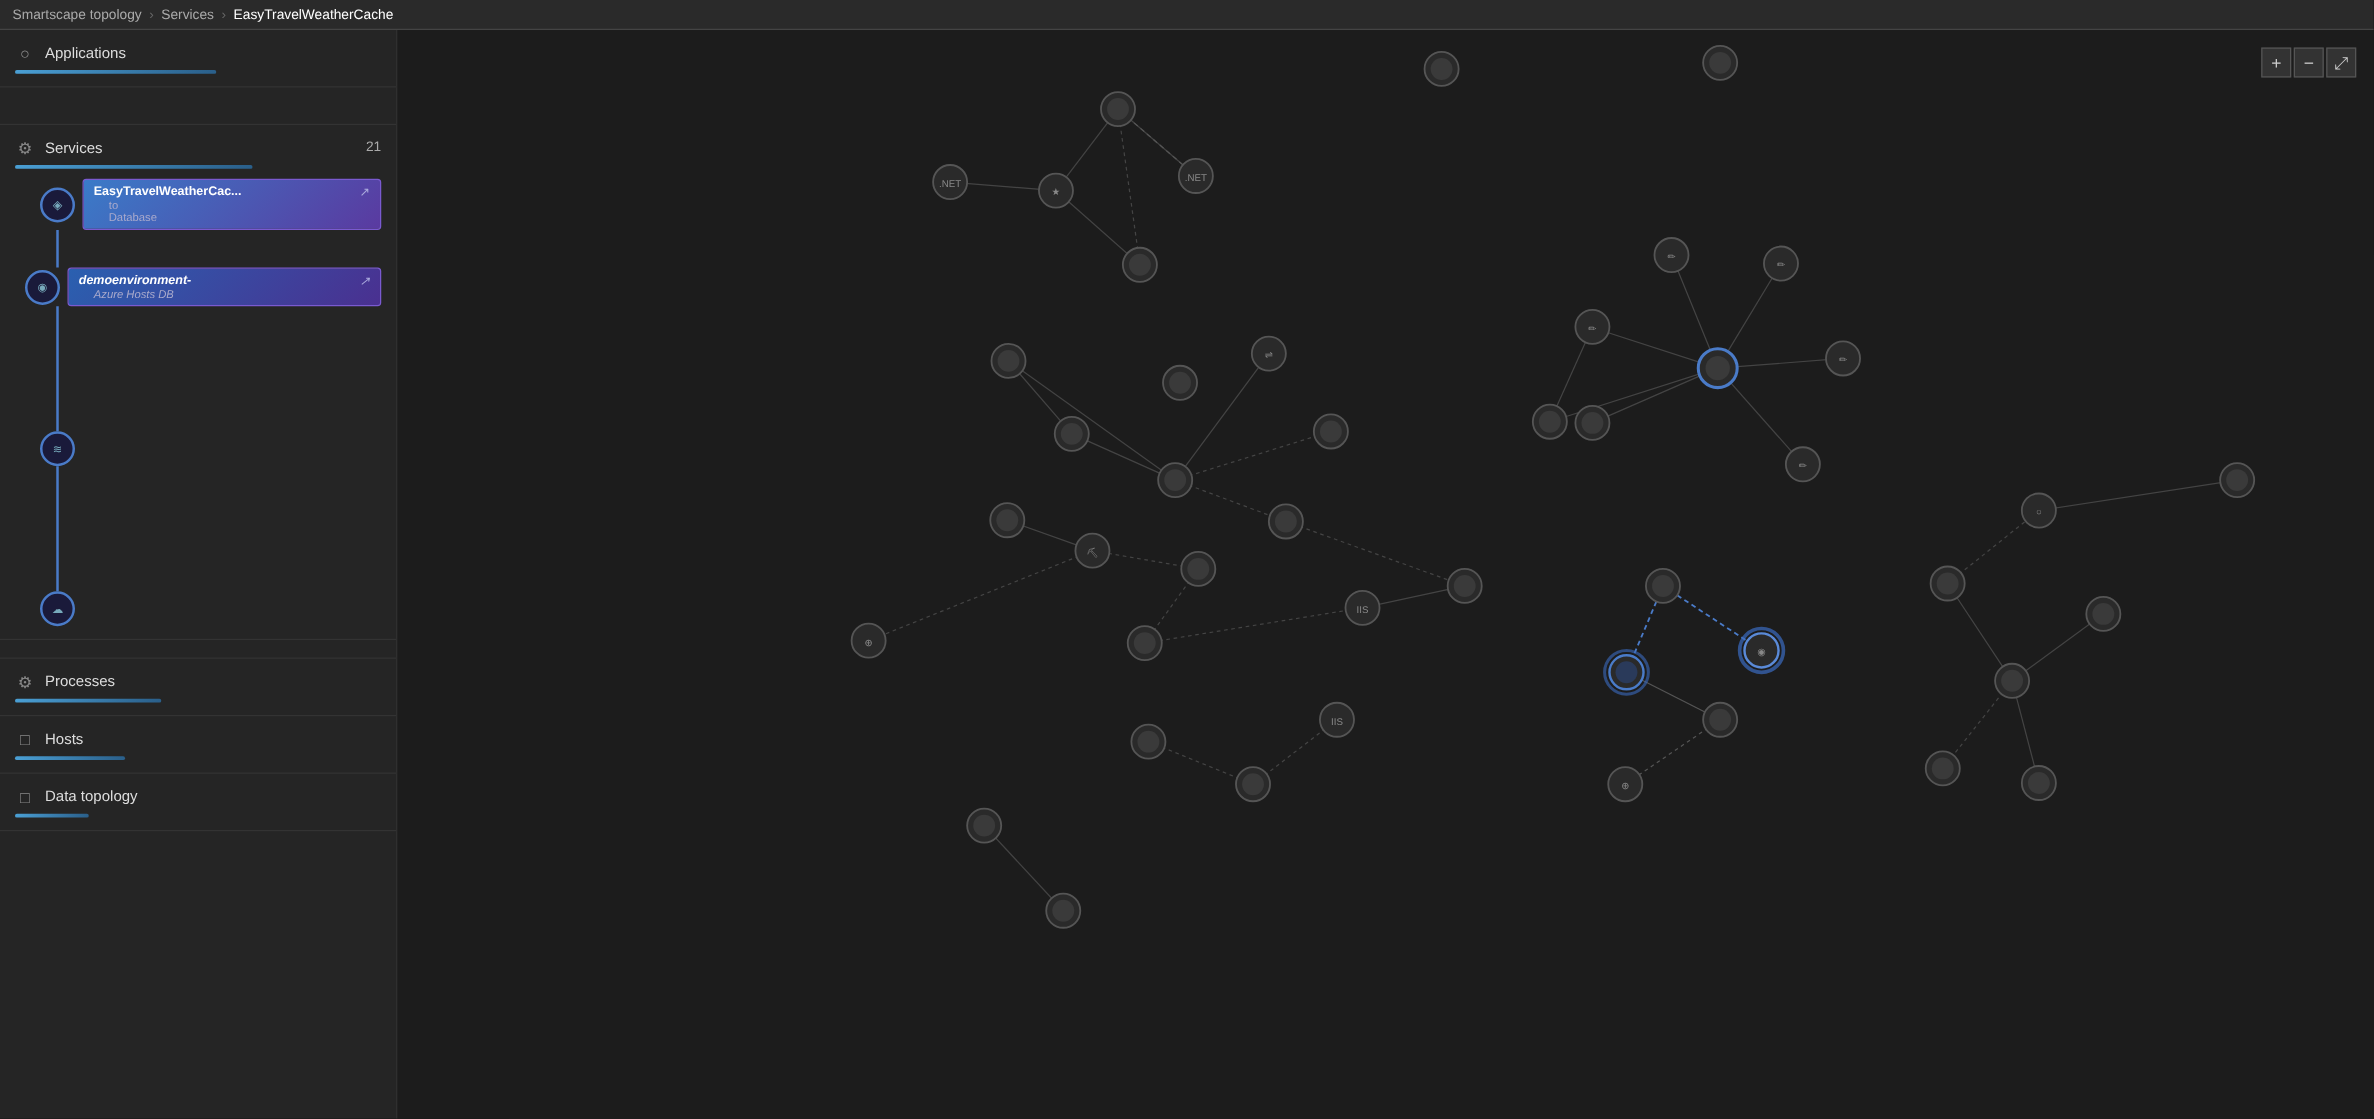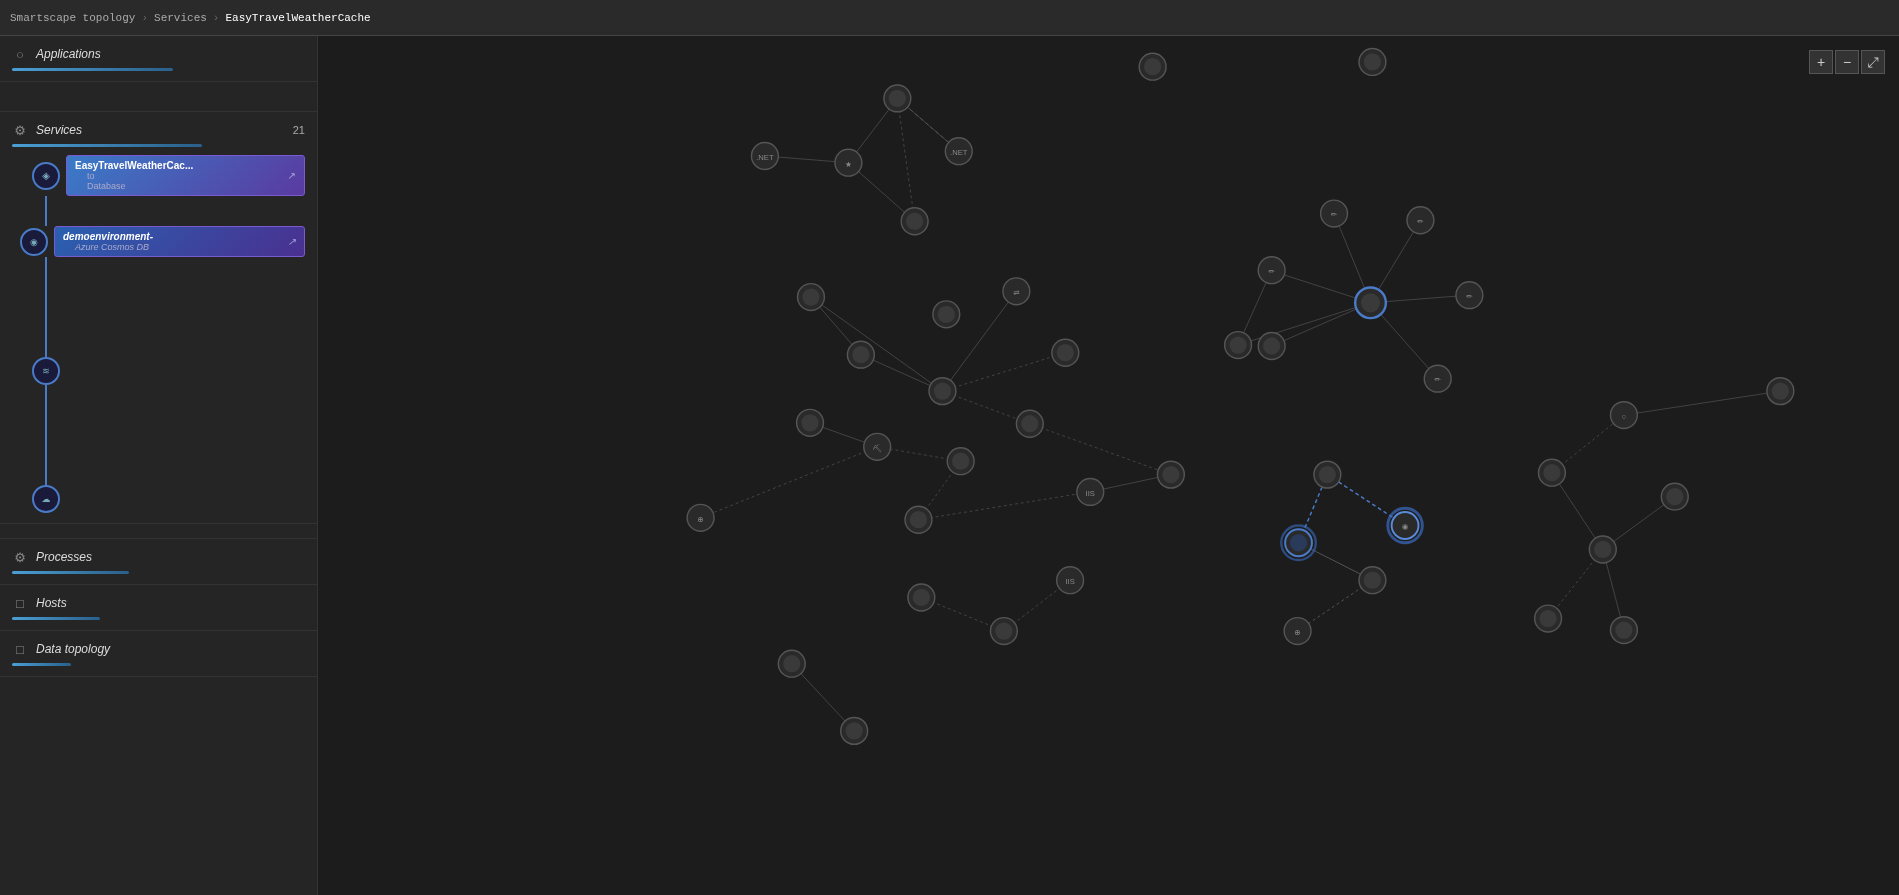--- a/index.html
+++ b/index.html
@@ -12,27 +12,26 @@
       height: 895px;
       overflow: hidden;
       display: flex;
       flex-direction: column;
     }
 
     
     .breadcrumb-bar {
       background: #2a2a2a;
       border-bottom: 1px solid #444;
-      height: 36px;
+      height: 24px;
       display: flex;
       align-items: center;
       padding: 0 10px;
       flex-shrink: 0;
       gap: 6px;
-      font-family: Liberation Mono, monospace;
     }
     .breadcrumb-item {
       color: #aaa;
       font-size: 11px;
       cursor: pointer;
     }
     .breadcrumb-sep {
       color: #666;
       font-size: 11px;
     }
@@ -96,21 +95,20 @@
       justify-content: center;
       color: #888;
       font-size: 13px;
     }
 
     .section-title {
       color: #ddd;
       font-size: 12px;
       font-weight: 500;
       flex: 1;
-      font-style: italic;
     }
 
     .section-count {
       color: #aaa;
       font-size: 11px;
       margin-left: auto;
     }
 
     .section-bar {
       height: 3px;
@@ -127,21 +125,21 @@
       flex: 0 0 auto;
     }
 
     .service-card {
       background: #3a7bc8;
       border: 1px solid #4a8fd4;
       border-radius: 3px;
       padding: 4px 8px;
       margin: 6px 0 6px 30px;
       display: flex;
-      align-items: center;
+      align-items: flex-start;
       gap: 6px;
       cursor: pointer;
       position: relative;
     }
 
     .service-card.selected {
       background: linear-gradient(135deg, #3a7bc8, #5a3aa0);
       border-color: #7a5ad0;
     }
 
@@ -275,21 +273,21 @@
 
         <div style="width:2px; background:#4a7bc8; height:30px; margin-left:33px;"></div>
 
         <div style="display:flex; align-items:center; gap:6px; margin-left:8px;">
           <div style="width:28px; height:28px; border-radius:50%; background:#1a1a3a; border:2px solid #4a7bc8; display:flex; align-items:center; justify-content:center; cursor:pointer;">
             <span style="color:#7ab; font-size:9px;">◉</span>
           </div>
           <div class="service-card selected" style="flex:1; margin:0; background:linear-gradient(135deg,#2a60b0,#4a3090);font-style:italic;">
             <div class="service-card-text">
               <div class="service-card-name">demoenvironment-</div>
-              <div class="service-card-sub">Azure Cosmos DB</div>
+              <div class="service-card-sub">Azure Hosts DB</div>
             </div>
             <span class="service-card-link">↗</span>
           </div>
         </div>
 
         <div style="width:2px; background:#4a7bc8; height:100px; margin-left:33px;"></div>
 
         <div style="display:flex; align-items:center; gap:6px; margin-left:20px;">
           <div style="width:28px; height:28px; border-radius:50%; background:#1a1a3a; border:2px solid #4a7bc8; display:flex; align-items:center; justify-content:center; cursor:pointer;">
             <span style="color:#7ab; font-size:9px;">≋</span>

